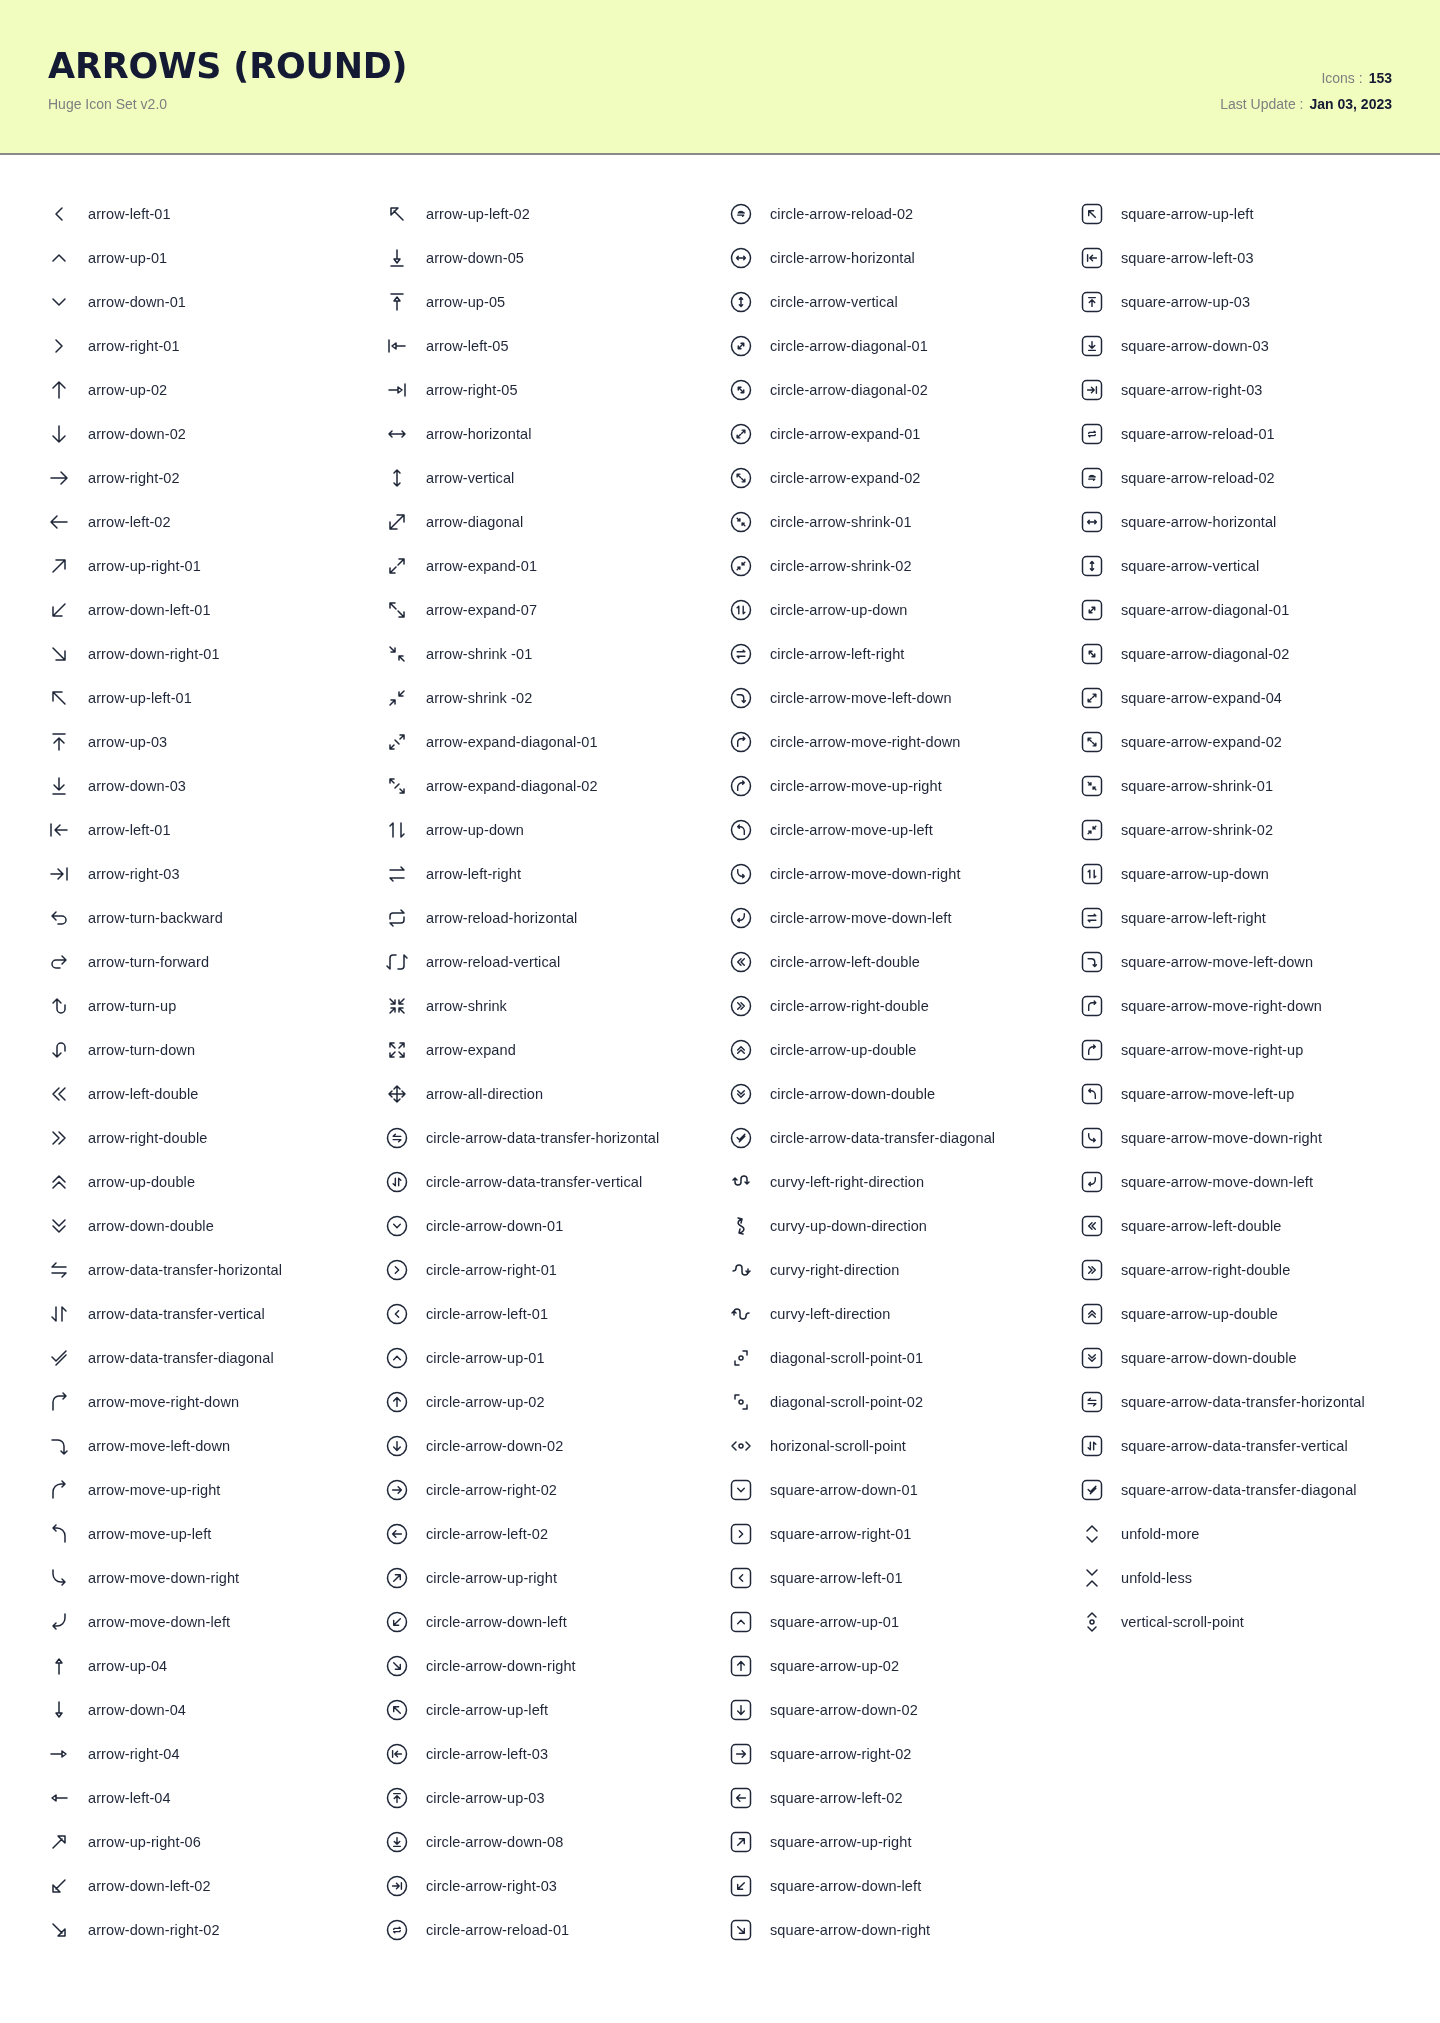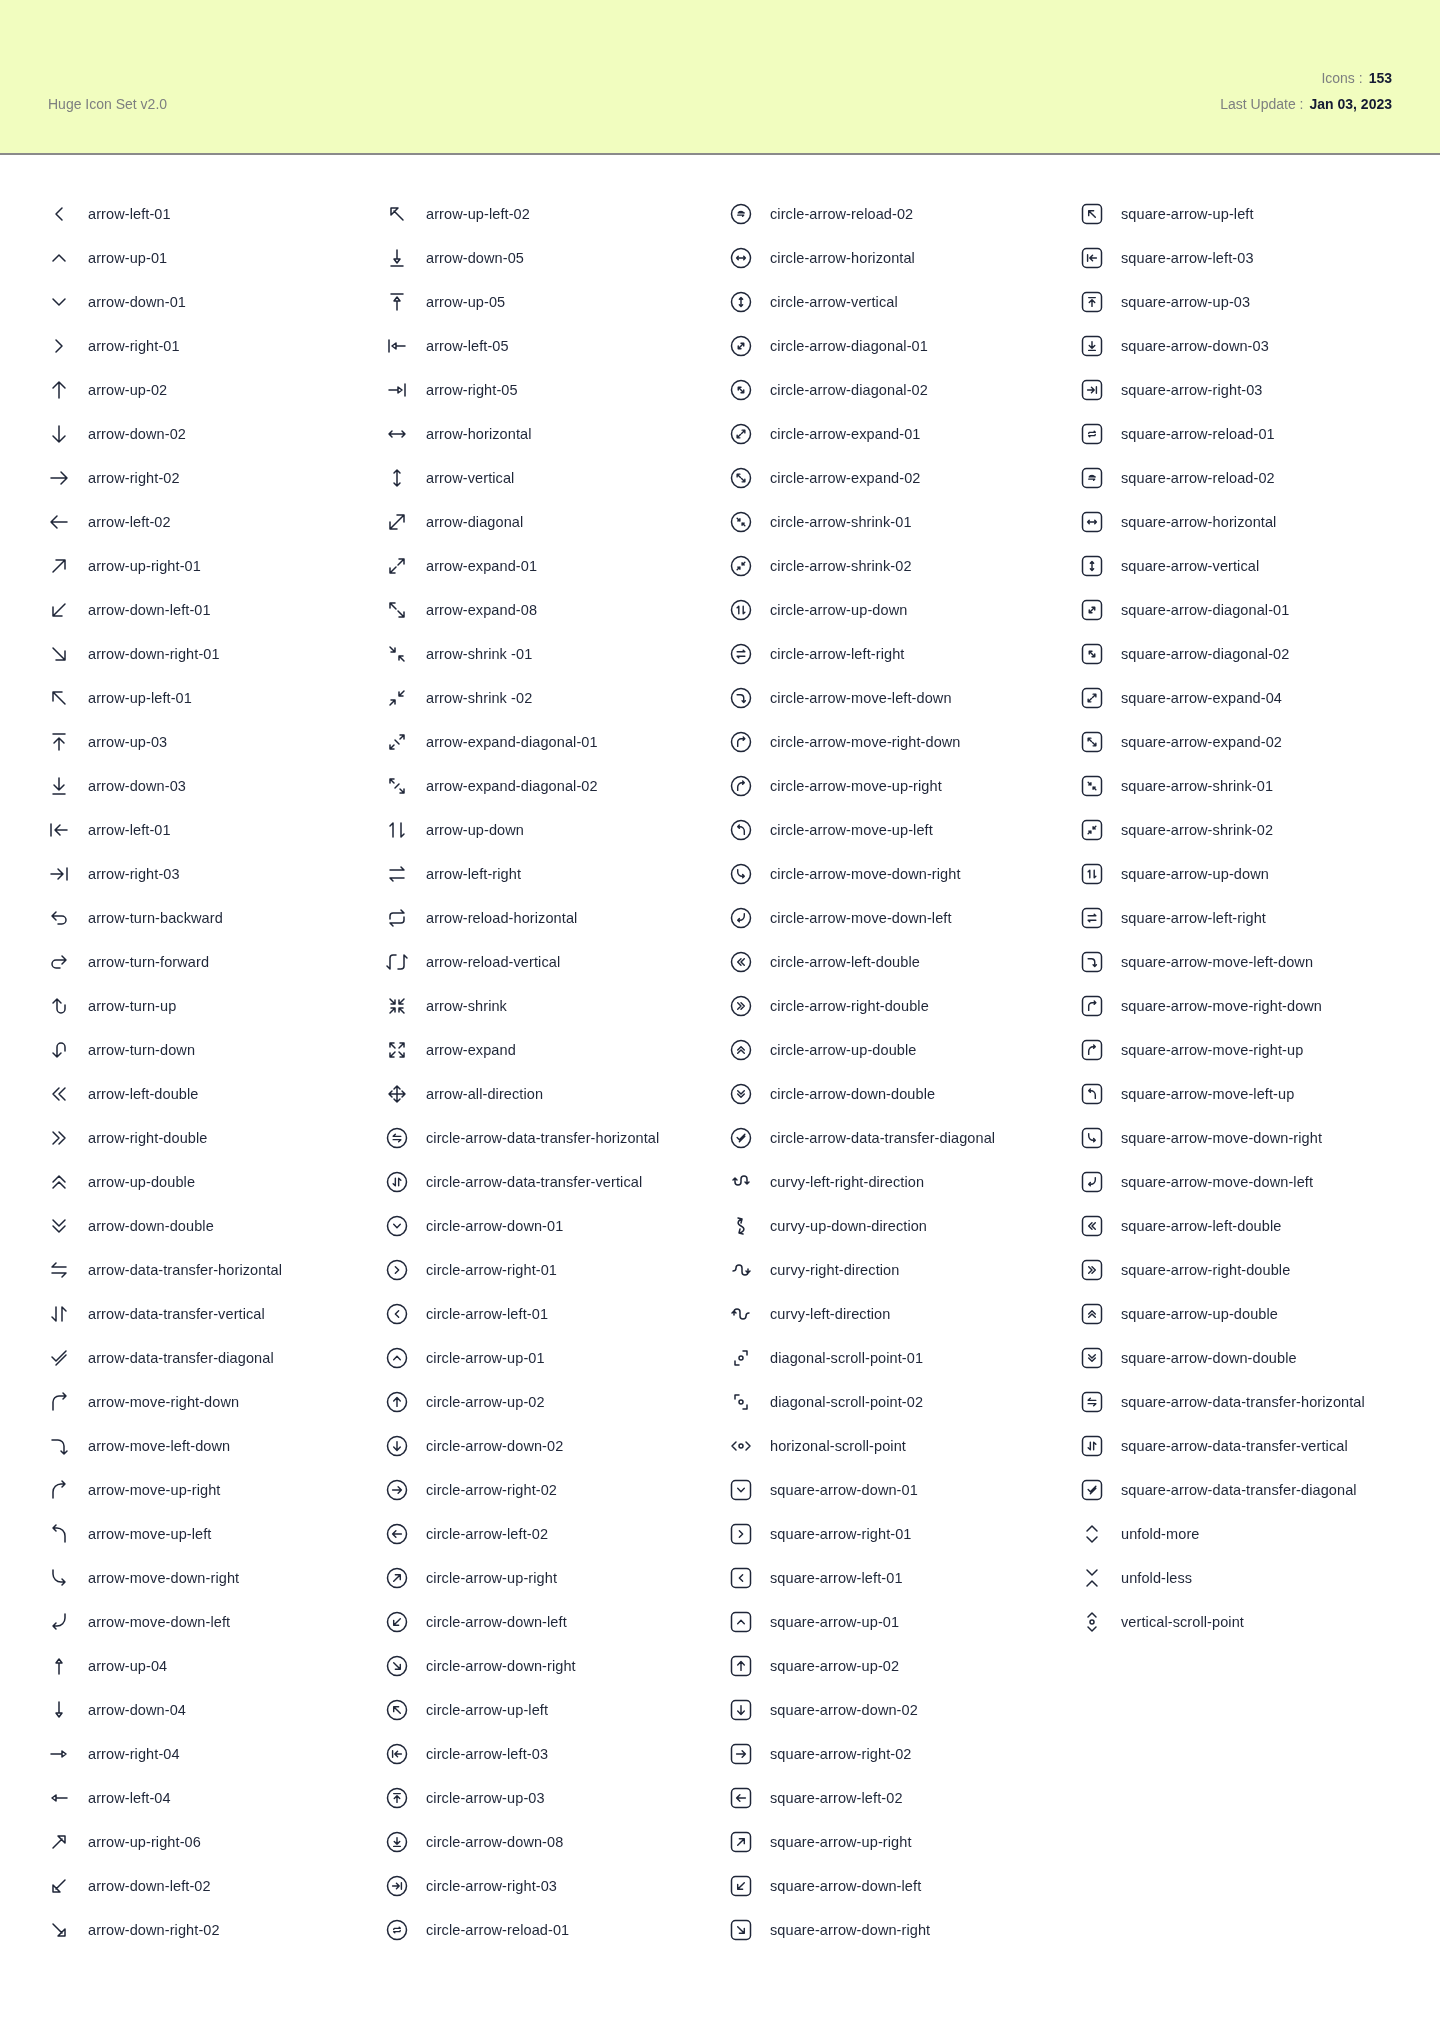--- a/index.html
+++ b/index.html
@@ -26,20 +26,21 @@
   .col { position: absolute; top: 0; }
   .item { position: absolute; left: 0; height: 44px; display: flex; align-items: center; white-space: nowrap; }
   .icon { width: 22px; height: 22px; display: inline-flex; align-items: center; justify-content: center; position: absolute; left: -11px; }
   .icon svg { width: 22px; height: 22px; overflow: visible; }
   .label { position: absolute; left: 29px; font-size: 14.5px; color: #1f2638; letter-spacing: 0.1px; }
 </style>
 </head>
 <body>
 
 <div class="header">
+  <div class="title">ARROWS (ROUND)</div>
   <div class="subtitle">Huge Icon Set v2.0</div>
   <div class="meta meta-icons">
     <span class="k">Icons :</span><span class="v">153</span>
   </div>
   <div class="meta meta-update">
     <span class="k">Last Update :</span><span class="v">Jan 03, 2023</span>
   </div>
 </div>
 
 <div class="grid">
@@ -437,21 +438,21 @@
           </svg>
         </span>
         <span class="label">arrow-expand-01</span>
       </div>
       <div class="item" style="top: 396px;">
         <span class="icon">
           <svg viewBox="0 0 22 22" xmlns="http://www.w3.org/2000/svg">
             <path d="M4 4l6 6M12 12l6 6M4 9V4h5M18 13v5h-5" fill="none" stroke="#1f2638" stroke-width="1.5" stroke-linecap="round" stroke-linejoin="round"></path>
           </svg>
         </span>
-        <span class="label">arrow-expand-08</span>
+        <span class="label">arrow-expand-07</span>
       </div>
       <div class="item" style="top: 440px;">
         <span class="icon">
           <svg viewBox="0 0 22 22" xmlns="http://www.w3.org/2000/svg">
             <path d="M4 4l5 5M9 5v4H5M18 18l-5-5M13 17v-4h4" fill="none" stroke="#1f2638" stroke-width="1.5" stroke-linecap="round" stroke-linejoin="round"></path>
           </svg>
         </span>
         <span class="label">arrow-shrink -01</span>
       </div>
       <div class="item" style="top: 484px;">

